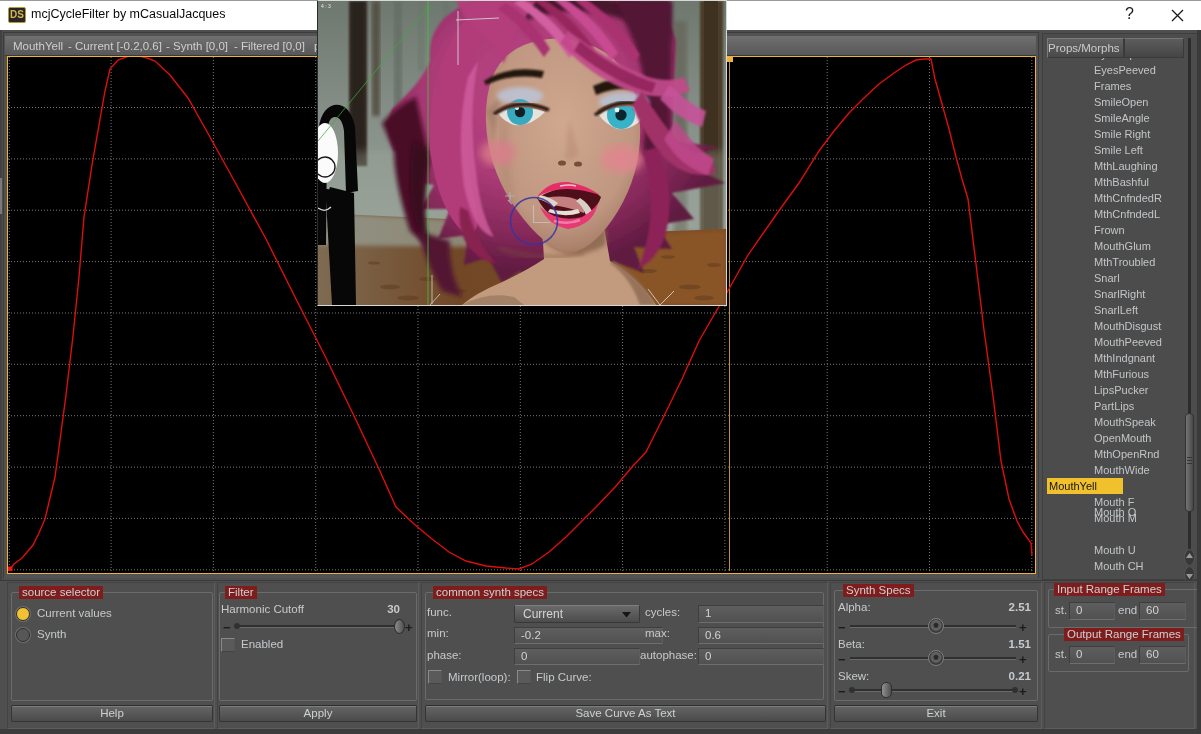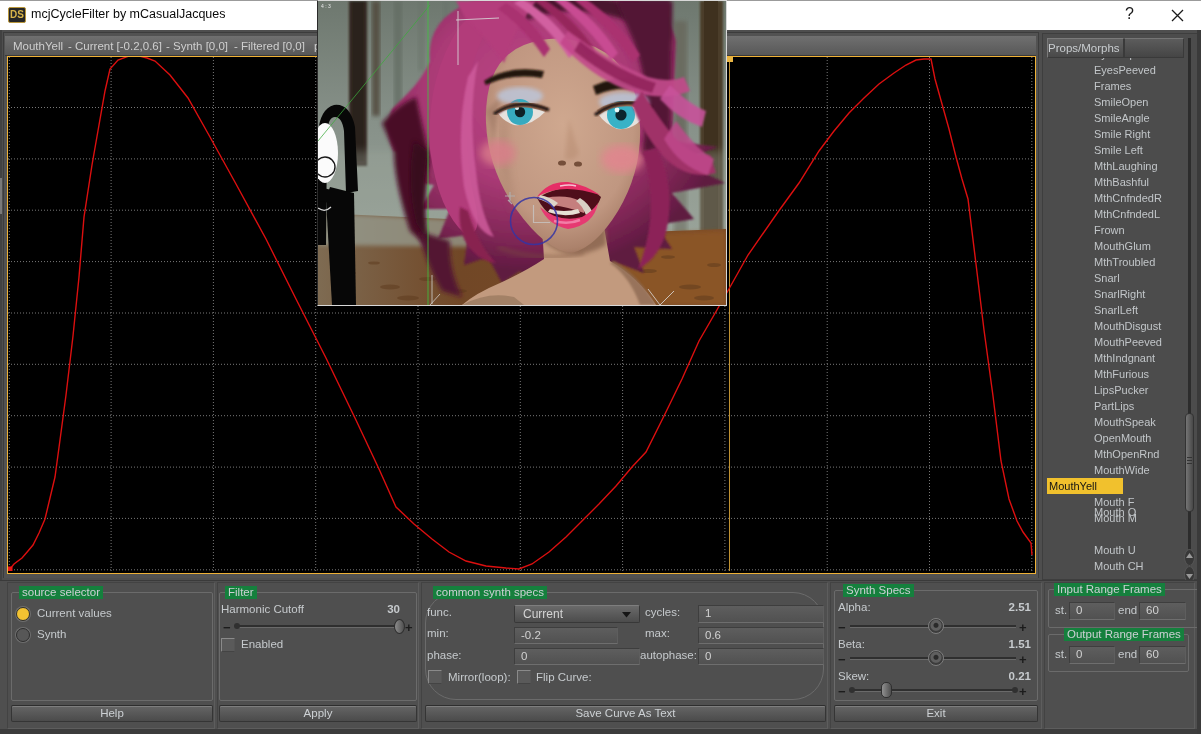--- a/index.html
+++ b/index.html
@@ -2,21 +2,21 @@
 <html><head>
 <meta charset="utf-8">
 <style>
 * { margin:0; padding:0; box-sizing:border-box; }
 html,body { width:1201px; height:734px; overflow:hidden; }
 body { position:relative; background:#4e4e4e; font-family:"Liberation Sans",sans-serif; }
 .abs { position:absolute; }
 .txt { color:#c6cacd; font-size:11.5px; white-space:nowrap; }
 .btn { background:linear-gradient(#656565,#4b4b4b); border:1px solid #353535; border-top-color:#2e2e2e; box-shadow:inset 0 1px 0 #7e7e7e; border-radius:2px; color:#cdd1d4; font-size:11.5px; text-align:center; line-height:15px; height:17px; }
 .gb { border:1px solid #6b6b6b; border-radius:2px; }
-.gblab { position:absolute; top:-7px; background:#15803d; padding:0 3px; color:#ccd0d4; font-size:11.5px; line-height:13px; white-space:nowrap; }
+.gblab { position:absolute; top:-7px; background:#7f1d1d; padding:0 3px; color:#ccd0d4; font-size:11.5px; line-height:13px; white-space:nowrap; }
 .inp { background:linear-gradient(#5e5e5e,#515151); border:1px solid #3e3e3e; border-bottom-color:#6e6e6e; border-right-color:#5e5e5e; color:#d2d2d2; font-size:11.5px; line-height:15px; padding-left:6px; border-radius:1px; }
 .cbx { background:#5a5a5a; border:1px solid #8a8a8a; border-bottom-color:#444; border-right-color:#555; width:14px; height:14px; border-radius:1px; }
 .sline { height:2px; background:#2f2f2f; box-shadow:0 1px 0 #6a6a6a; }
 .pm { color:#1c1c1c; font-size:13px; font-weight:bold; line-height:10px; }
 .li { position:absolute; left:1049px; color:#c2c6c9; font-size:11px; line-height:16px; white-space:nowrap;margin-left:45px; }
 </style>
 </head>
 <body>
 
 <div class="abs" style="left:0;top:0;width:1201px;height:30px;background:#ffffff;border-top:1px solid #9b9b9b;"></div>
@@ -122,32 +122,32 @@
 <div class="abs txt" style="left:221px;top:603px;">Harmonic Cutoff</div>
 <div class="abs txt" style="left:370px;top:603px;width:30px;text-align:right;font-weight:bold;">30</div>
 <div class="abs pm" style="left:223px;top:623px;">−</div>
 <div class="abs sline" style="left:236px;top:625px;width:166px;"></div>
 <div class="abs" style="left:234px;top:623px;width:6px;height:6px;border-radius:50%;background:#303030;"></div>
 <div class="abs" style="left:394px;top:619px;width:11px;height:15px;border-radius:50%;background:linear-gradient(90deg,#8c8c8c,#4f4f4f);border:1px solid #2f2f2f;"></div>
 <div class="abs pm" style="left:405px;top:623px;">+</div>
 <div class="abs cbx" style="left:221px;top:638px;"></div>
 <div class="abs txt" style="left:241px;top:638px;text-align:right;">Enabled</div>
 
-<div class="abs gb" style="left:425px;top:592px;width:399px;height:108px;border-radius:31px;">
+<div class="abs gb" style="left:425px;top:592px;width:399px;height:108px;">
     <div class="gblab" style="left:7px;">common synth specs</div>
   </div>
 <div class="abs txt" style="left:427px;top:606px;">func.</div>
 <div class="abs" style="left:514px;top:605px;width:126px;height:18px;background:linear-gradient(#6a6a6a,#4c4c4c);border:1px solid #383838;border-top-color:#7e7e7e;border-radius:2px;color:#d4d4d4;font-size:12px;line-height:16px;padding-left:8px;">Current</div>
 <svg class="abs" style="left:622px;top:612px;" width="9" height="6">
     <path d="M0,0 L9,0 L4.5,5.5 Z" fill="#161616"></path>
   </svg>
 <div class="abs txt" style="left:645px;top:606px;">cycles:</div>
 <div class="abs inp" style="left:698px;top:605px;width:126px;height:18px;">1</div>
 <div class="abs txt" style="left:427px;top:627px;">min:</div>
-<div class="abs inp" style="left:514px;top:627px;width:104px;height:17px;">-0.2</div>
+<div class="abs inp" style="left:514px;top:627px;width:149px;height:17px;">-0.2</div>
 <div class="abs txt" style="left:645px;top:627px;">max:</div>
 <div class="abs inp" style="left:698px;top:627px;width:126px;height:17px;">0.6</div>
 <div class="abs txt" style="left:427px;top:649px;">phase:</div>
 <div class="abs inp" style="left:514px;top:648px;width:126px;height:17px;">0</div>
 <div class="abs txt" style="left:640px;top:649px;">autophase:</div>
 <div class="abs inp" style="left:698px;top:648px;width:126px;height:17px;">0</div>
 <div class="abs cbx" style="left:428px;top:670px;"></div>
 <div class="abs txt" style="left:448px;top:671px;">Mirror(loop):</div>
 <div class="abs cbx" style="left:517px;top:670px;"></div>
 <div class="abs txt" style="left:536px;top:671px;">Flip Curve:</div>

